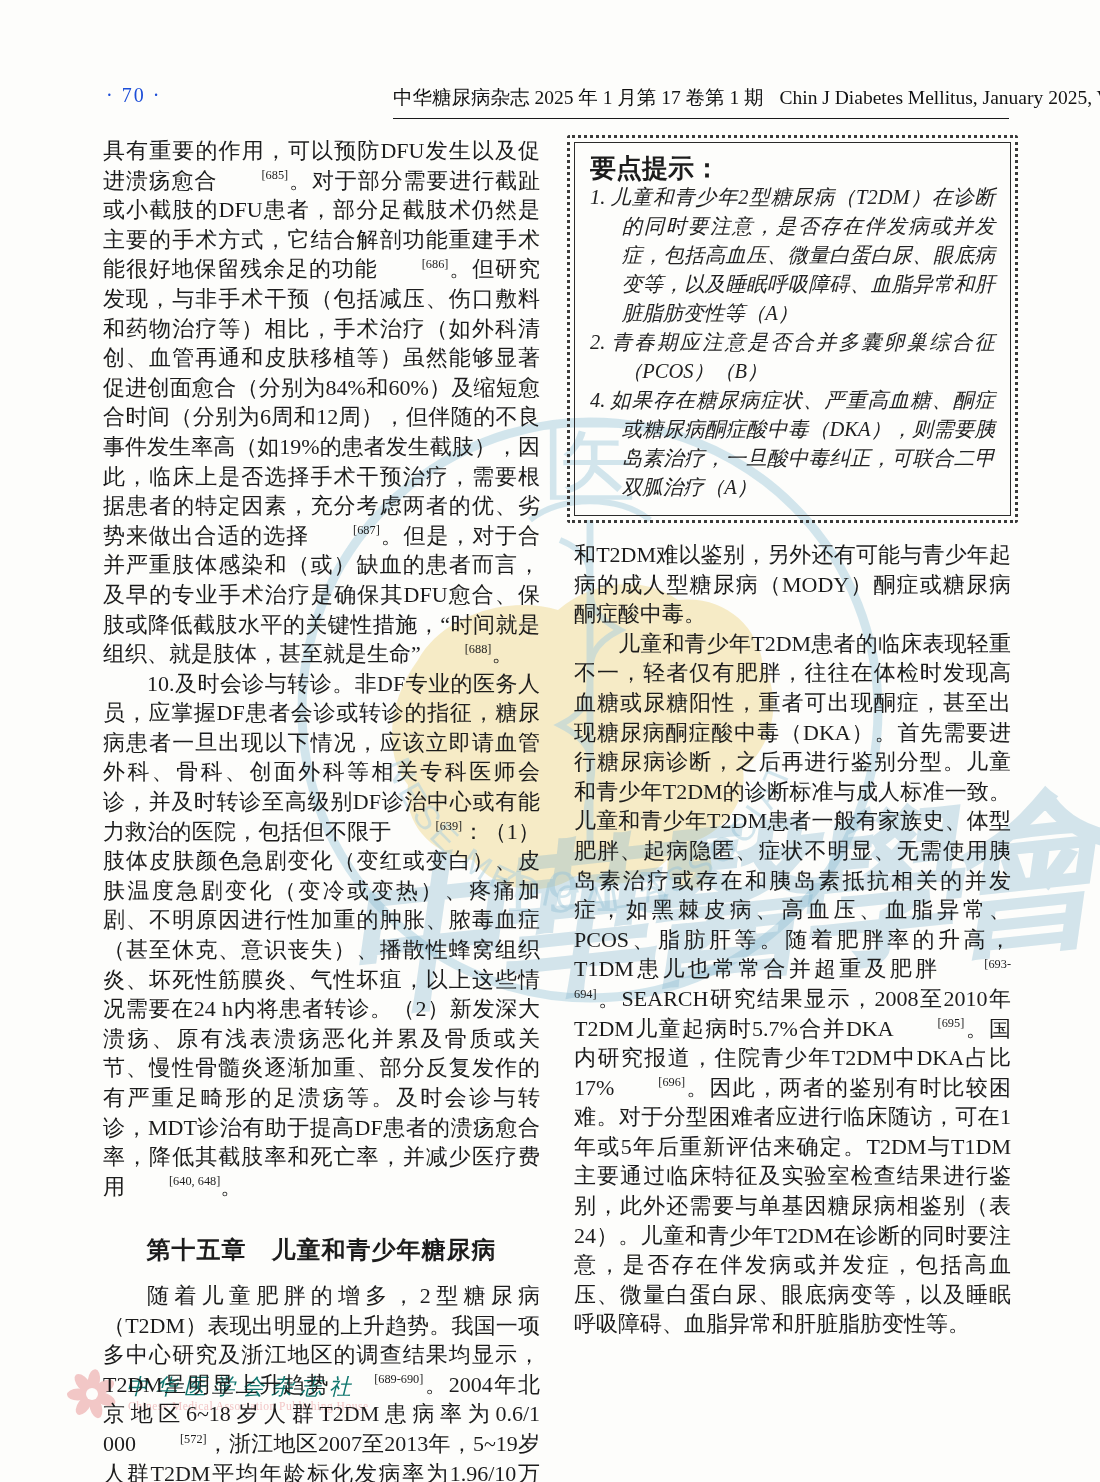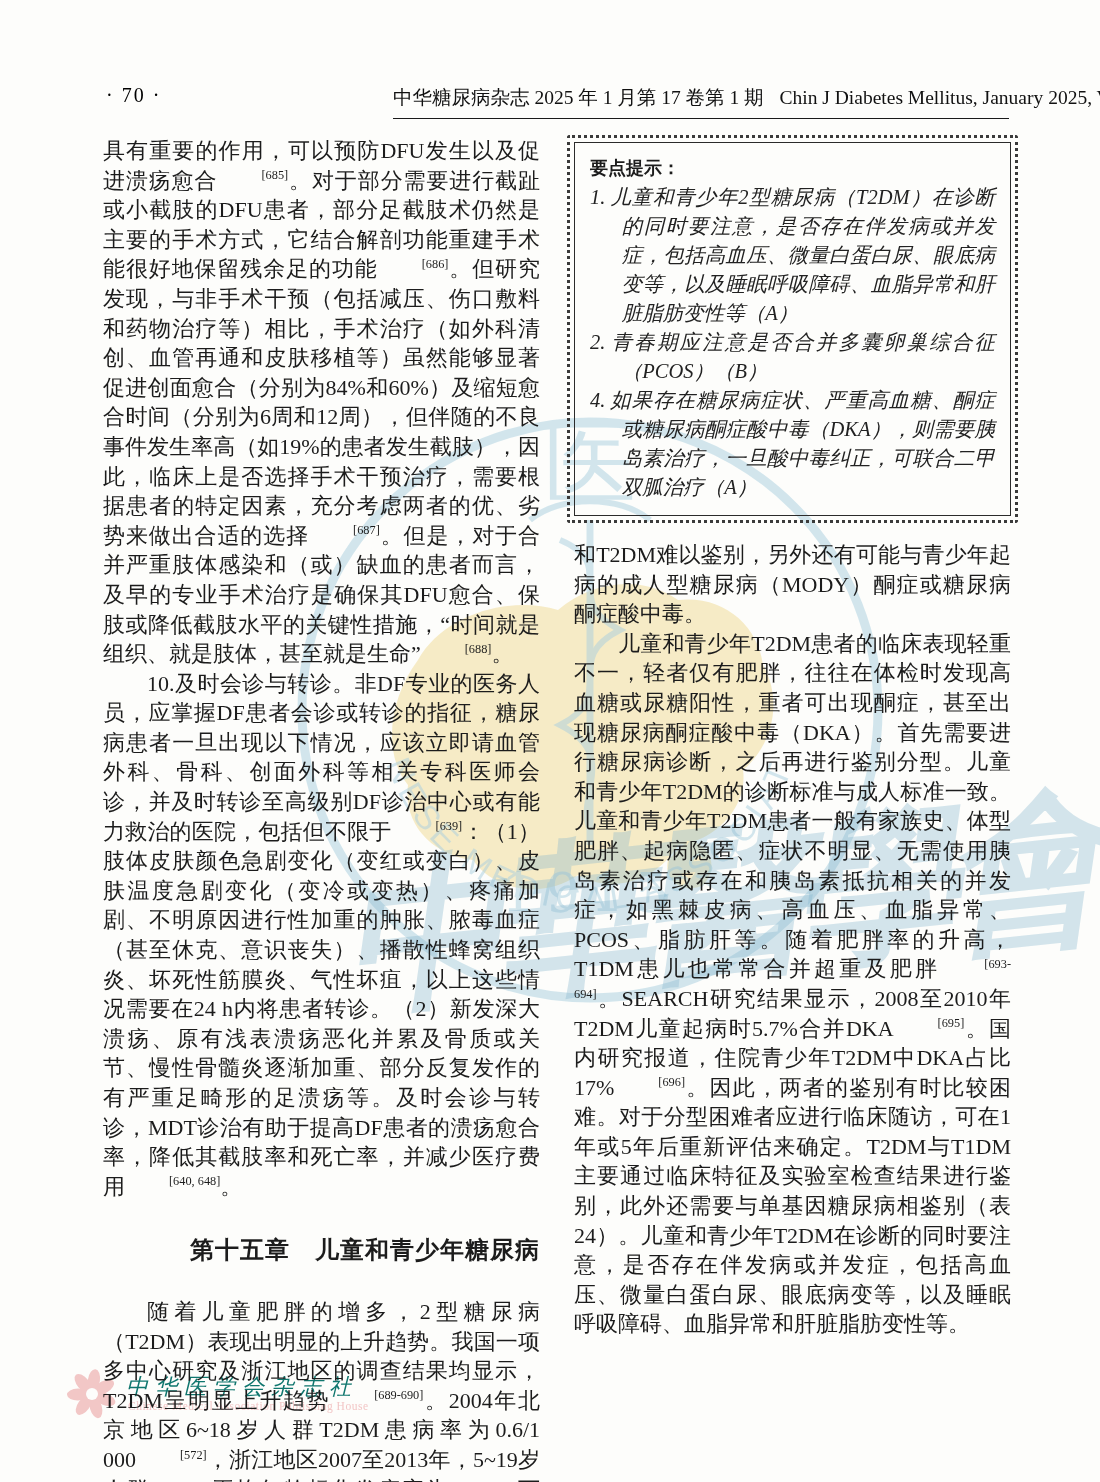--- a/index.html
+++ b/index.html
@@ -9,21 +9,21 @@
     width:1100px;height:1482px;
     margin:0 auto;
     background:#fdfdfb;
     overflow:hidden;
     font-family:"Liberation Serif","DejaVu Serif",serif;
     color:#1c1c1c;
   }
   
   .hdr-pagenum{
     position:absolute;left:106px;top:84px;
-    font-size:20px;letter-spacing:2px;color:#000000;
+    font-size:20px;letter-spacing:2px;color:#1d4ed8;
   }
   .hdr-journal{
     position:absolute;left:393px;top:84px;width:616px;
     text-align:center;font-size:19.5px;color:#111;
     border-bottom:1.5px solid #1a1a1a;
     padding-bottom:7px;white-space:nowrap;
   }
   .hdr-journal .en{margin-left:16px;}
   
   .col{
@@ -32,40 +32,40 @@
     text-align:justify;
     z-index:5;
   }
   .col-left{left:103px;}
   .col-right{left:574px;}
   .col p{margin:0;}
   .col p.indent{text-indent:2em;}
   sup.ref{font-size:0.56em;vertical-align:super;line-height:0;letter-spacing:0;padding-left:44px;}
   .chapter-heading{
     font-family:"Liberation Sans","DejaVu Sans",sans-serif;
-    font-weight:700;font-size:24px;text-align:right;
-    margin:34px 0 32px 0;letter-spacing:1px;
+    font-weight:700;font-size:24px;text-align:center;
+    margin:34px 0 16px 0;letter-spacing:1px;
   }
   .section-heading{text-indent:2em;margin:6px 0 2px 0;}
   
   .kp-box{
     position:relative;
     border:1.5px solid #2b2b2b;
     margin:6px 0 24px 0;
     padding:10px 15px 13px 15px;
     background:transparent;
   }
   .kp-box::before{
     content:"";position:absolute;inset:-8px;
     border:3px dotted #3a3a3a;border-radius:3px;
     pointer-events:none;
   }
   .kp-title{
-    font-family:Liberation Serif, serif;
-    font-weight:700;font-size:18px;line-height:30px;
+    font-family:Liberation Sans, sans-serif;
+    font-weight:700;font-size:26px;line-height:30px;
   }
   .kp-item{
     font-size:20.5px;line-height:29px;
     font-style:italic;
     padding-left:1.55em;text-indent:-1.55em;
     text-align:justify;color:#222;
   }
   .kp-item .kp-num{font-style:italic;margin-right:4px;}
   
   .wm{position:absolute;z-index:0;pointer-events:none;}

